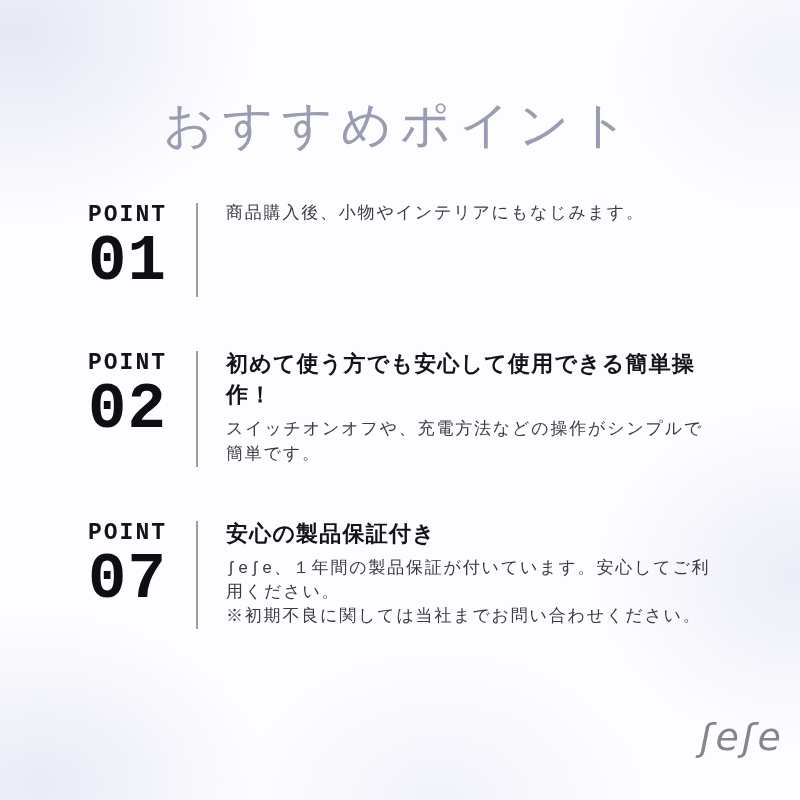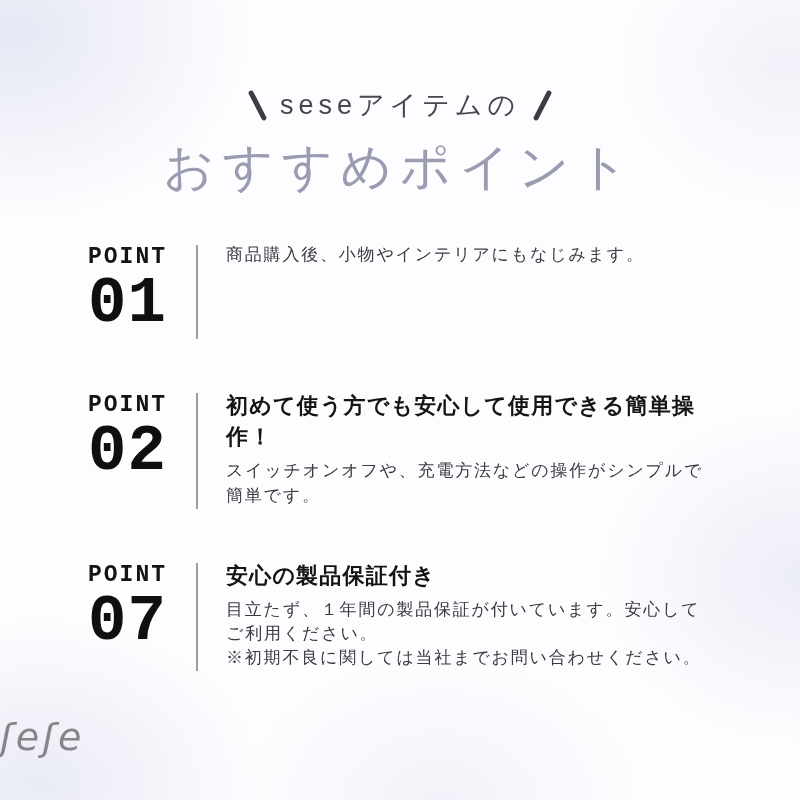--- a/index.html
+++ b/index.html
@@ -57,40 +57,35 @@
     line-height: 1.42; letter-spacing: 1.2px; color: #141417;
     word-break: break-all;
   }
   .point-body, .point-note {
     margin: 0; font-size: 17px; line-height: 1.42;
     letter-spacing: 1.8px; color: #3a3a3f; word-break: break-all;
   }
   .point-note:empty { display: none; }
   
   .footer {
-    position: absolute; left: 0; right: 0; bottom: 44px; text-align: left;
+    position: absolute; left: 0; right: 16px; bottom: 44px; text-align: right;
   }
   .logo {
     display: inline-block;
     font-family: "DejaVu Sans", sans-serif;
     font-style: italic;
     font-size: 38px; letter-spacing: 3px; color: #85858a; line-height: 1;
   }
 </style>
 </head>
 <body>
 
 <div class="canvas">
 
   <div class="header">
-    <div class="tagline-row">
-      <span class="slash slash-left"></span>
-      <span class="tagline">seseアイテムの</span>
-      <span class="slash slash-right"></span>
-    </div>
     <h1 class="main-title">おすすめポイント</h1>
   </div>
 
   <div class="points">
 
     <section class="point">
       <div class="point-label-col">
         <div class="point-label">POINT</div>
         <div class="point-number">01</div>
       </div>
@@ -115,21 +110,21 @@
     </section>
 
     <section class="point">
       <div class="point-label-col">
         <div class="point-label">POINT</div>
         <div class="point-number">07</div>
       </div>
       <div class="point-divider"></div>
       <div class="point-content">
         <h2 class="point-title">安心の製品保証付き</h2>
-        <p class="point-body">目立たず、１年間の製品保証が付いています。安心してご利用ください。</p>
+        <p class="point-body">ʃeʃe、１年間の製品保証が付いています。安心してご利用ください。</p>
         <p class="point-note">※初期不良に関しては当社までお問い合わせください。</p>
       </div>
     </section>
 
   </div>
 
   <div class="footer">
     <span class="logo">ʃeʃe</span>
   </div>
 

